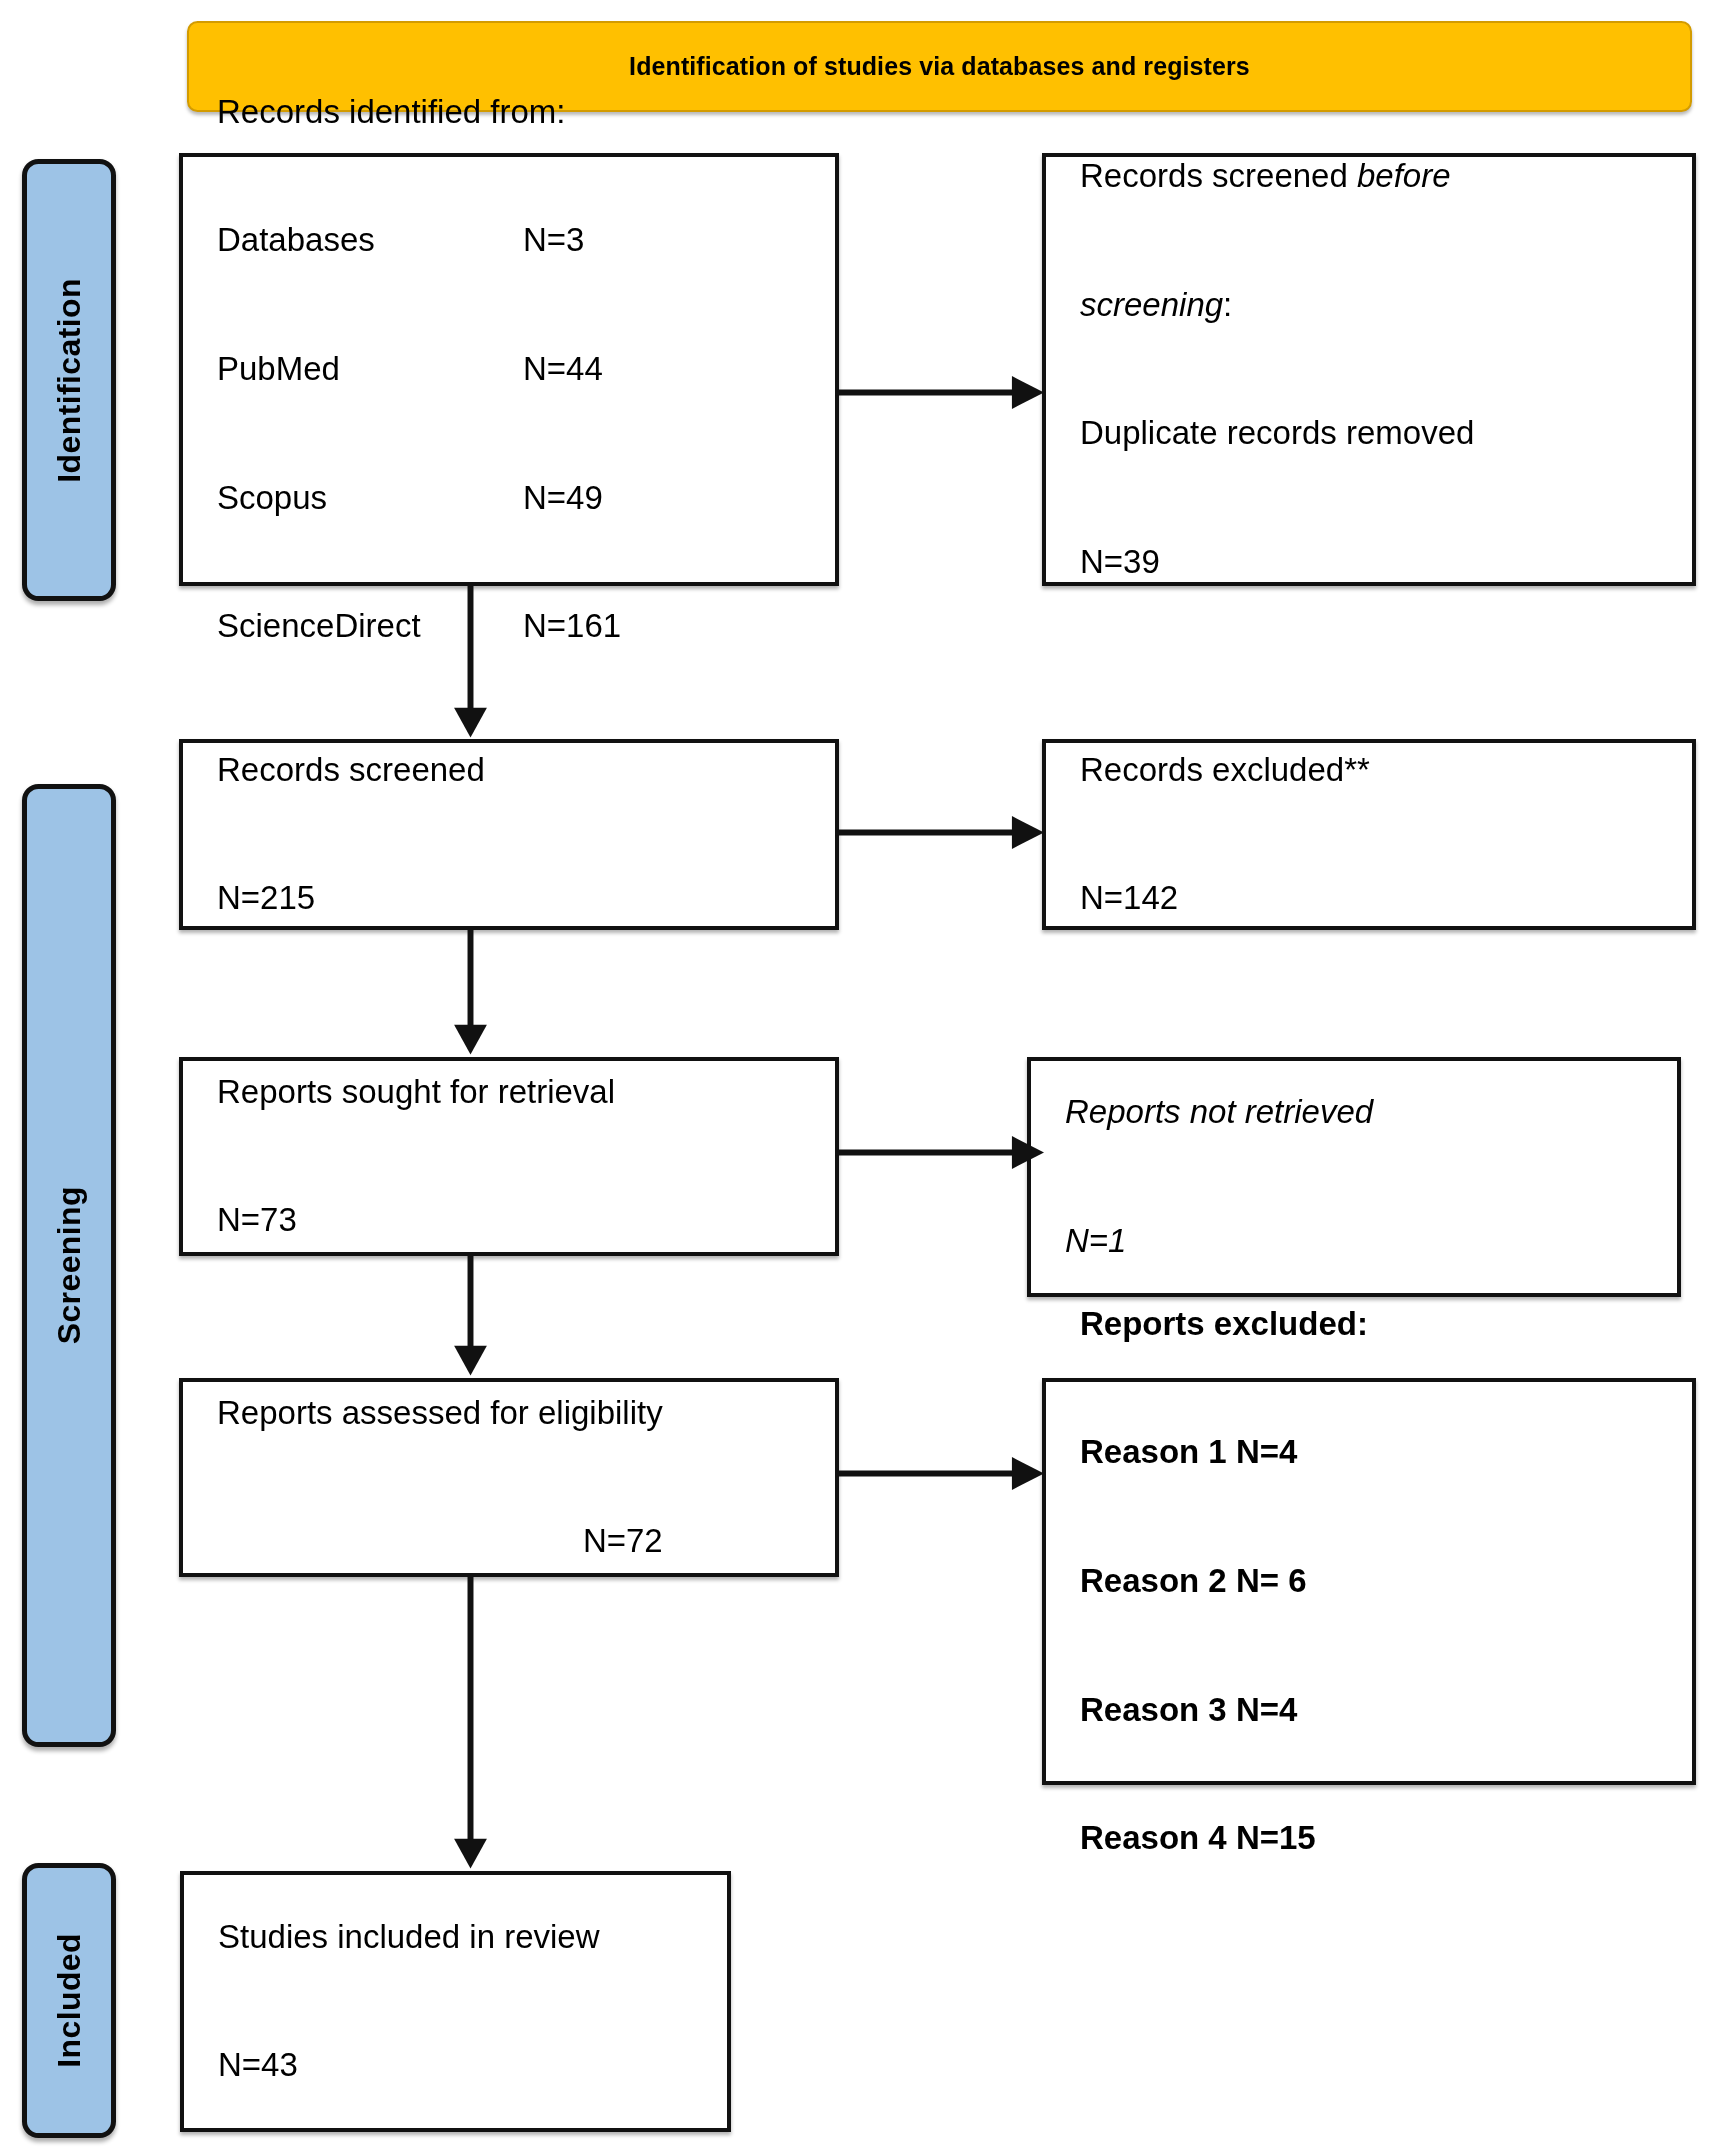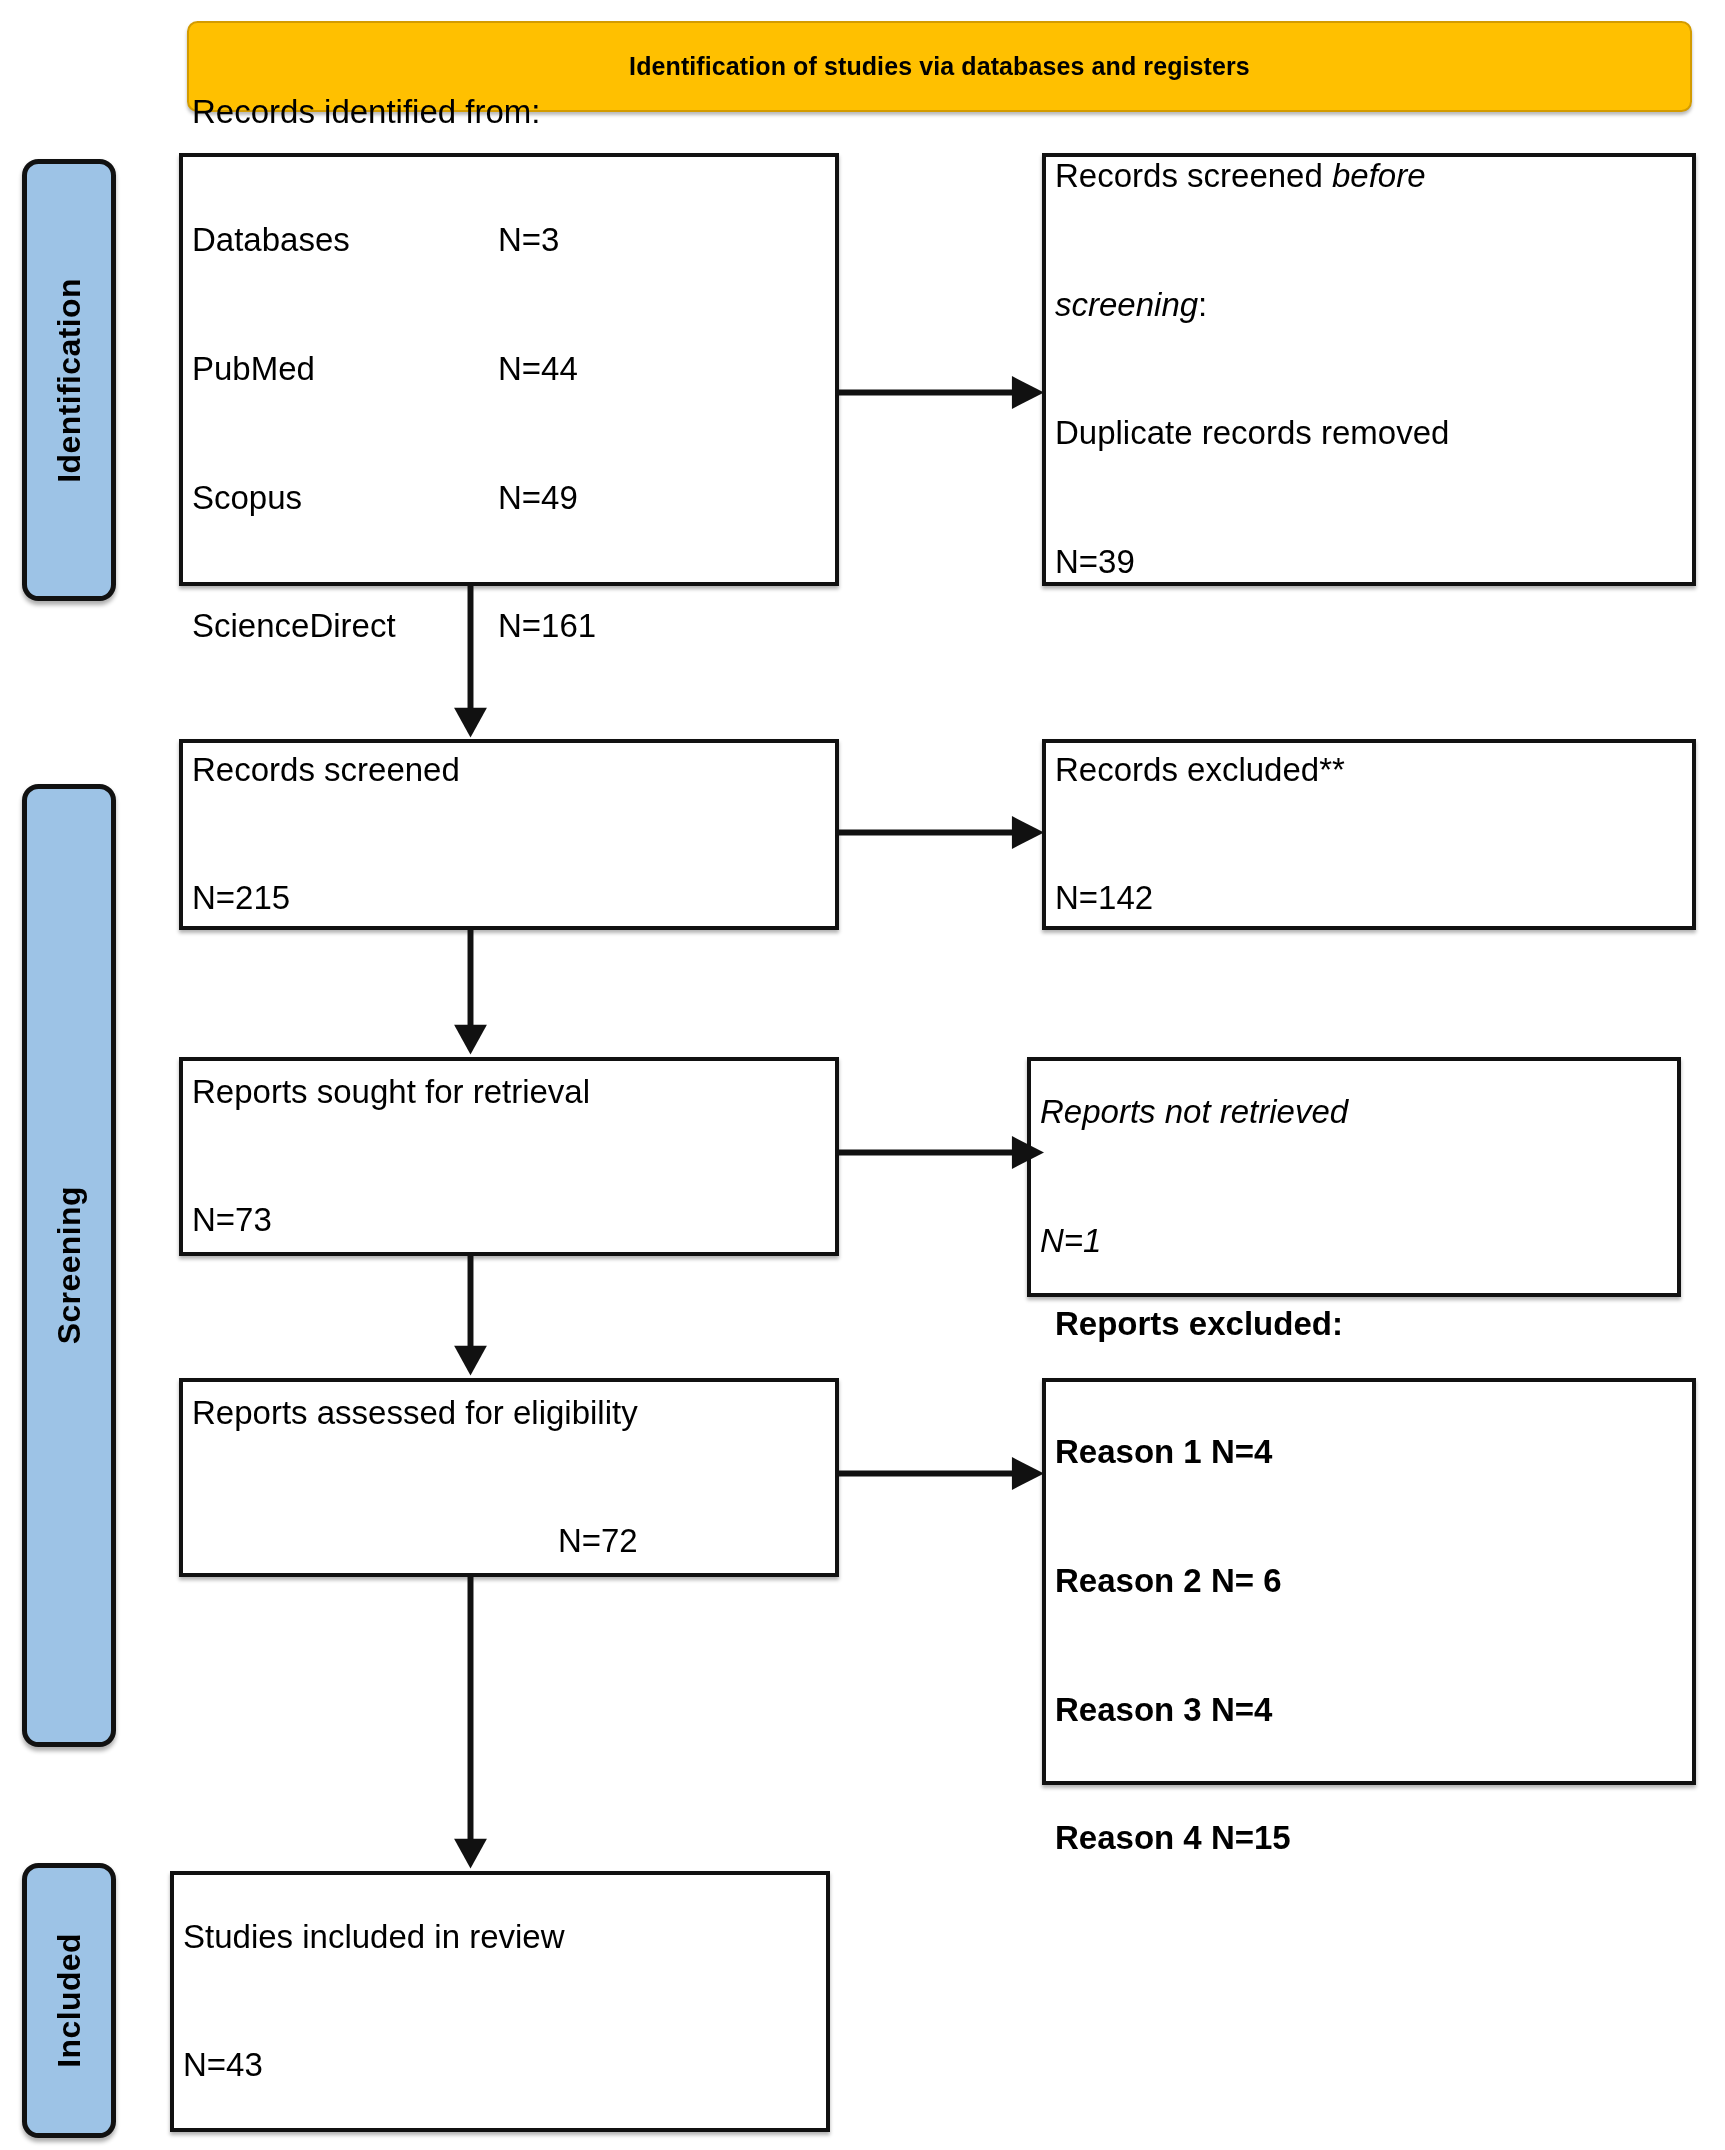--- a/index.html
+++ b/index.html
@@ -77,40 +77,40 @@
   .flow-box {
     position: absolute;
     background: #ffffff;
     border: 4.5px solid #111111;
     box-sizing: border-box;
     box-shadow: 0 3px 3.7px rgba(0,0,0,0.3);
     display: flex;
     align-items: center;
   }
   .box-text {
-    padding: 0 9px;
+    padding: 0 34px;
     font-size: 33px;
     line-height: 1.30;
     color: #000000;
     white-space: pre-wrap;
   }
   .box-text .ital { font-style: italic; }
 
   
   .ledger-row {
     display: flex;
   }
   .ledger-name { display: inline-block; width: 306px; }
 
   
   #box-records-identified { left: 179px; top: 153px;  width: 660px; height: 433px; }
   #box-records-screened   { left: 179px; top: 739px;  width: 660px; height: 191px; }
   #box-reports-sought     { left: 179px; top: 1057px; width: 660px; height: 199px; }
   #box-reports-assessed   { left: 179px; top: 1378px; width: 660px; height: 199px; text-align: right; }
-  #box-studies-included   { left: 170px; top: 1871px; width: 660px; height: 261px; }
+  #box-studies-included   { left: 180px; top: 1871px; width: 551px; height: 261px; }
 
   
   #box-records-removed    { left: 1042px; top: 153px;  width: 654px; height: 433px; }
   #box-records-excluded   { left: 1042px; top: 739px;  width: 654px; height: 191px; }
   #box-reports-not-retrieved { left: 1027px; top: 1057px; width: 654px; height: 240px; font-style: italic; }
   #box-reports-excluded   { left: 1042px; top: 1378px; width: 654px; height: 407px; font-weight: bold; }
 
   
   .conn {
     position: absolute;

